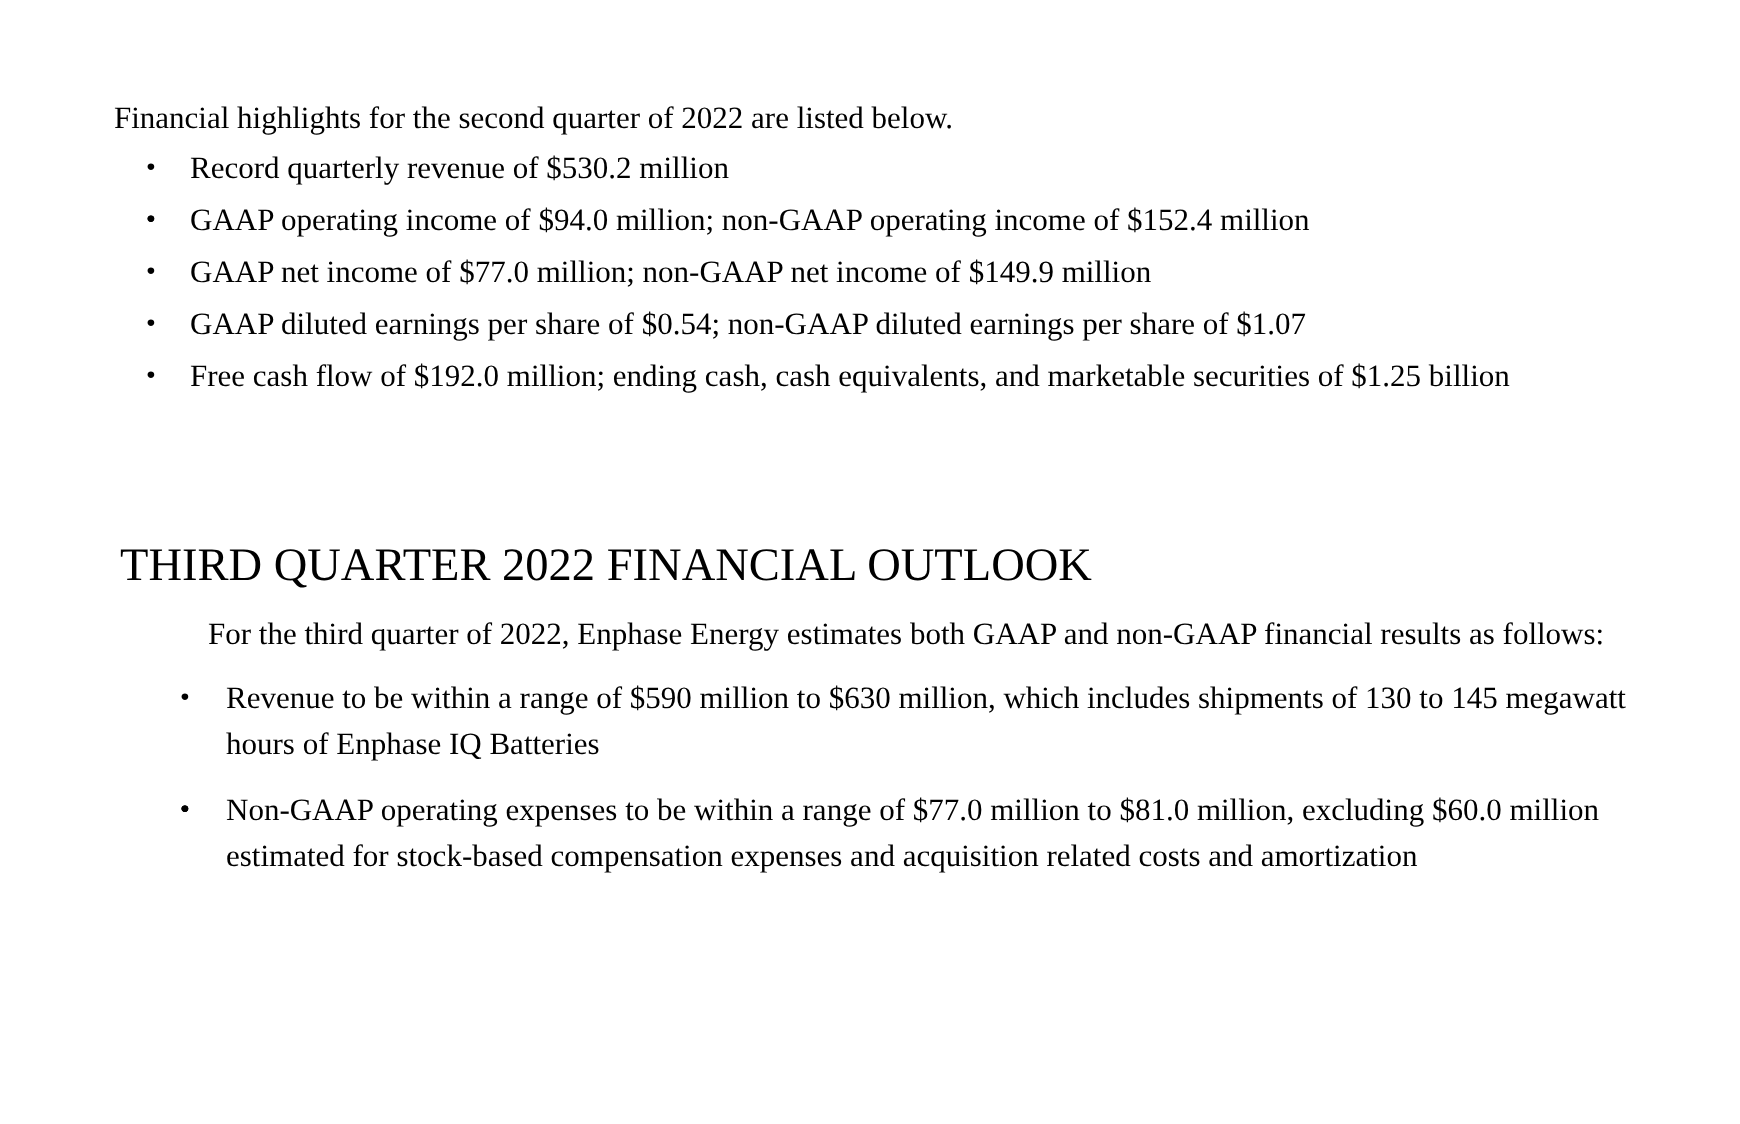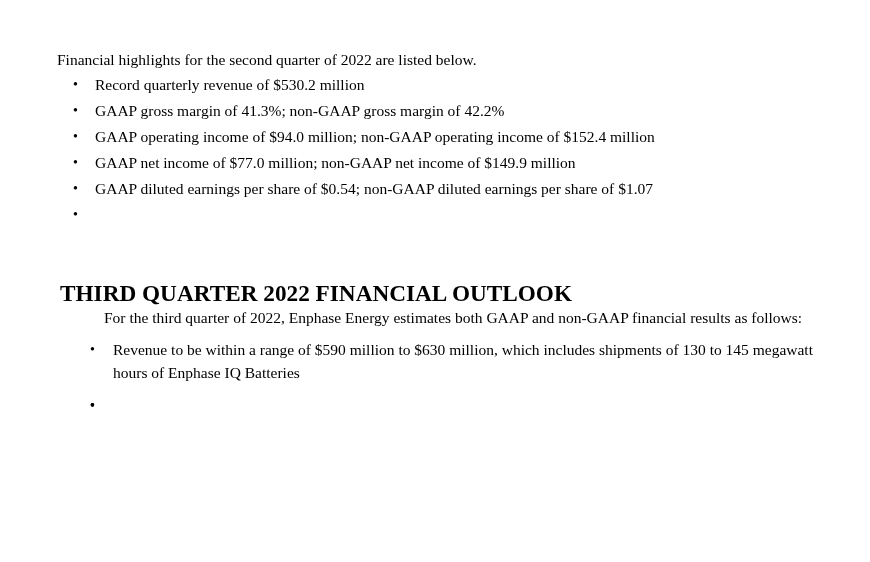--- a/index.html
+++ b/index.html
@@ -29,23 +29,23 @@
     list-style: none;
   }
   .list-1 li {
     position: relative;
     line-height: 26px;
     padding-left: 24px;
     white-space: nowrap;
   }
   .section-heading {
     position: absolute;
-    left: 60px; top: 284px;
+    left: 60px; top: 274px;
     width: 800px;
-    font-weight: bold;
+    font-weight: normal;
     line-height: 19px;
   }
   .intro-2 {
     position: absolute;
     left: 60px; top: 308px;
     width: 805px;
     line-height: 19px;
     margin-left: 44px;
   }
   .list-2 {
@@ -73,52 +73,53 @@
 
   <p class="intro-1">Financial highlights for the second quarter of 2022 are listed below.</p>
 
   <ul class="list-1">
     <li>
       <span class="bullet">•</span>
       <span>Record quarterly revenue of $530.2 million</span>
     </li>
     <li>
       <span class="bullet">•</span>
-      <span>GAAP gross margin of 41.3%; non-GAAP gross margin of 42.2%</span>
     </li>
     <li>
       <span class="bullet">•</span>
       <span>GAAP operating income of $94.0 million; non-GAAP operating income of $152.4 million</span>
     </li>
     <li>
       <span class="bullet">•</span>
       <span>GAAP net income of $77.0 million; non-GAAP net income of $149.9 million</span>
     </li>
     <li>
       <span class="bullet">•</span>
       <span>GAAP diluted earnings per share of $0.54; non-GAAP diluted earnings per share of $1.07</span>
     </li>
     <li>
       <span class="bullet">•</span>
+      <span>Free cash flow of $192.0 million; ending cash, cash equivalents, and marketable securities of $1.25 billion</span>
     </li>
   </ul>
 
   <h2 class="section-heading">THIRD QUARTER 2022 FINANCIAL OUTLOOK</h2>
 
   <p class="intro-2">For the third quarter of 2022, Enphase Energy estimates both GAAP and non-GAAP financial results as follows:</p>
 
   <ul class="list-2">
     <li>
       <span class="bullet">•</span>
       <span>Revenue to be within a range of $590 million to $630 million, which includes shipments of 130 to 145 megawatt hours of Enphase IQ Batteries</span>
     </li>
     <li>
       <span class="bullet">•</span>
     </li>
     <li>
       <span class="bullet">•</span>
     </li>
     <li>
       <span class="bullet">•</span>
+      <span>Non-GAAP operating expenses to be within a range of $77.0 million to $81.0 million, excluding $60.0 million estimated for stock-based compensation expenses and acquisition related costs and amortization</span>
     </li>
   </ul>
 
 </div>
 
 </body></html>

